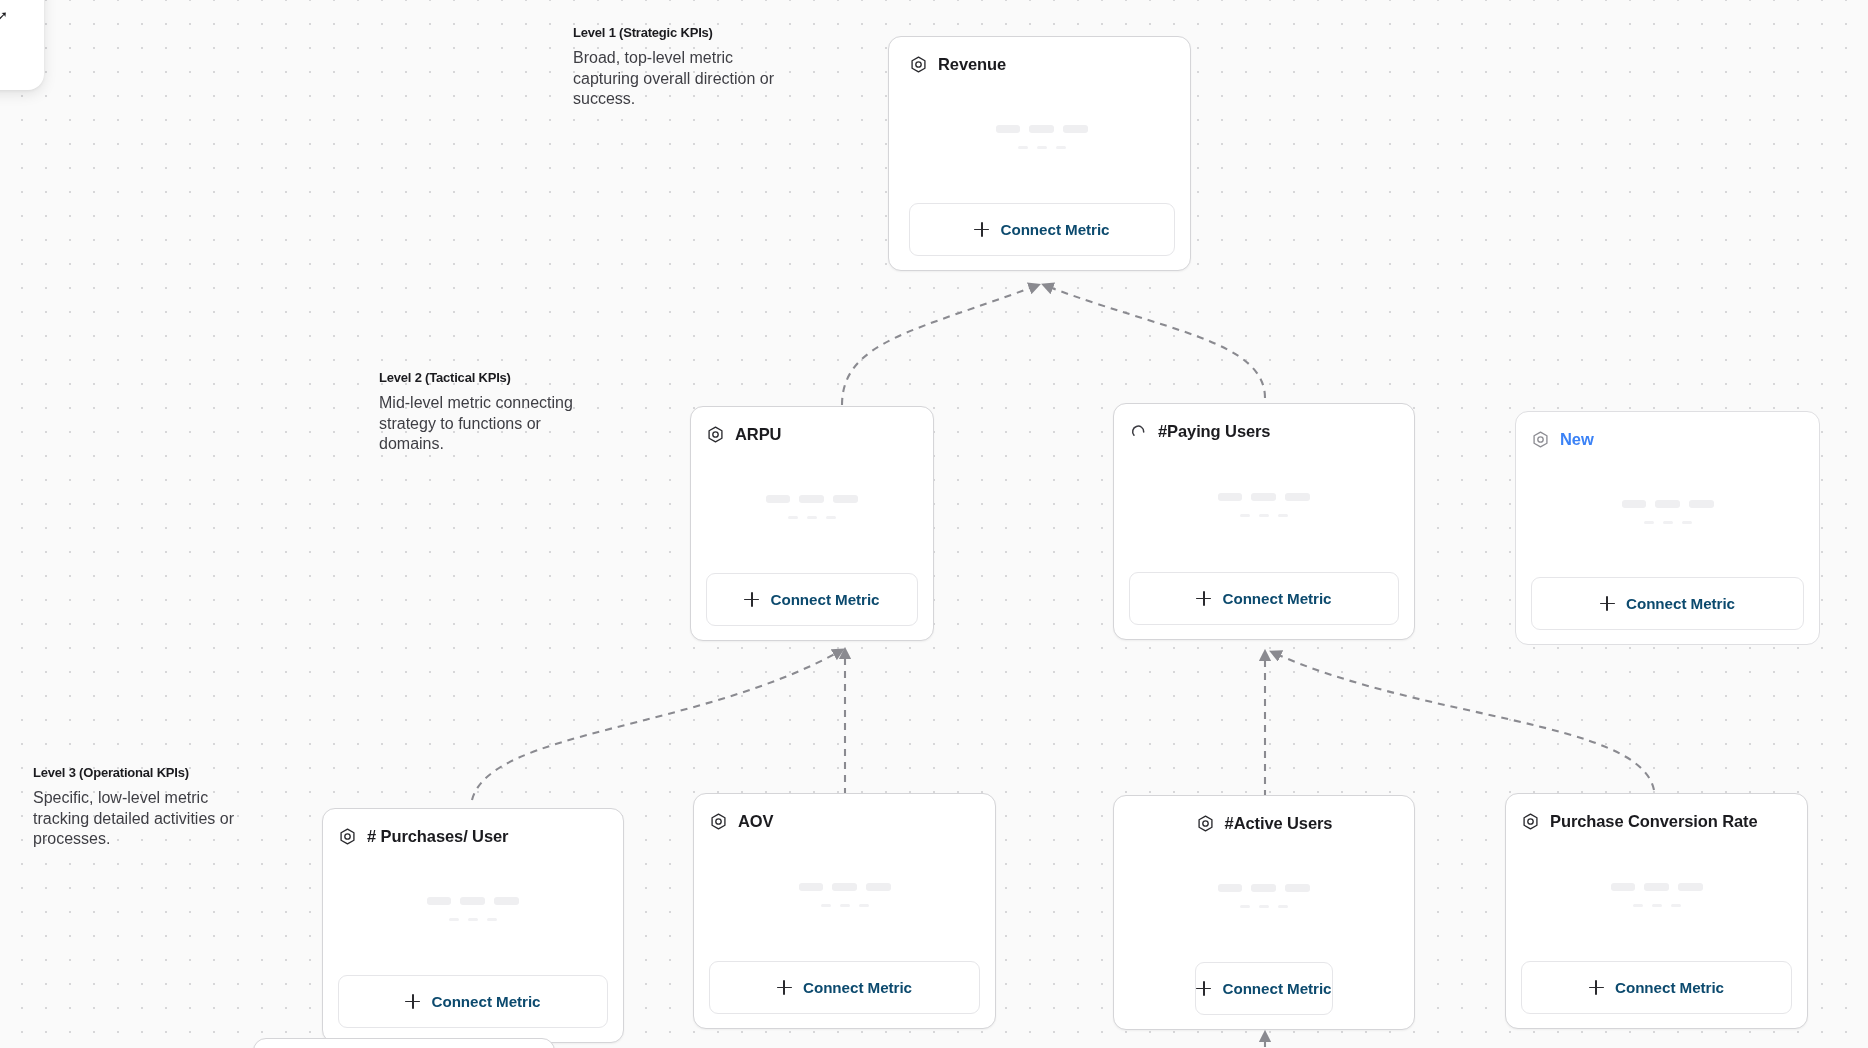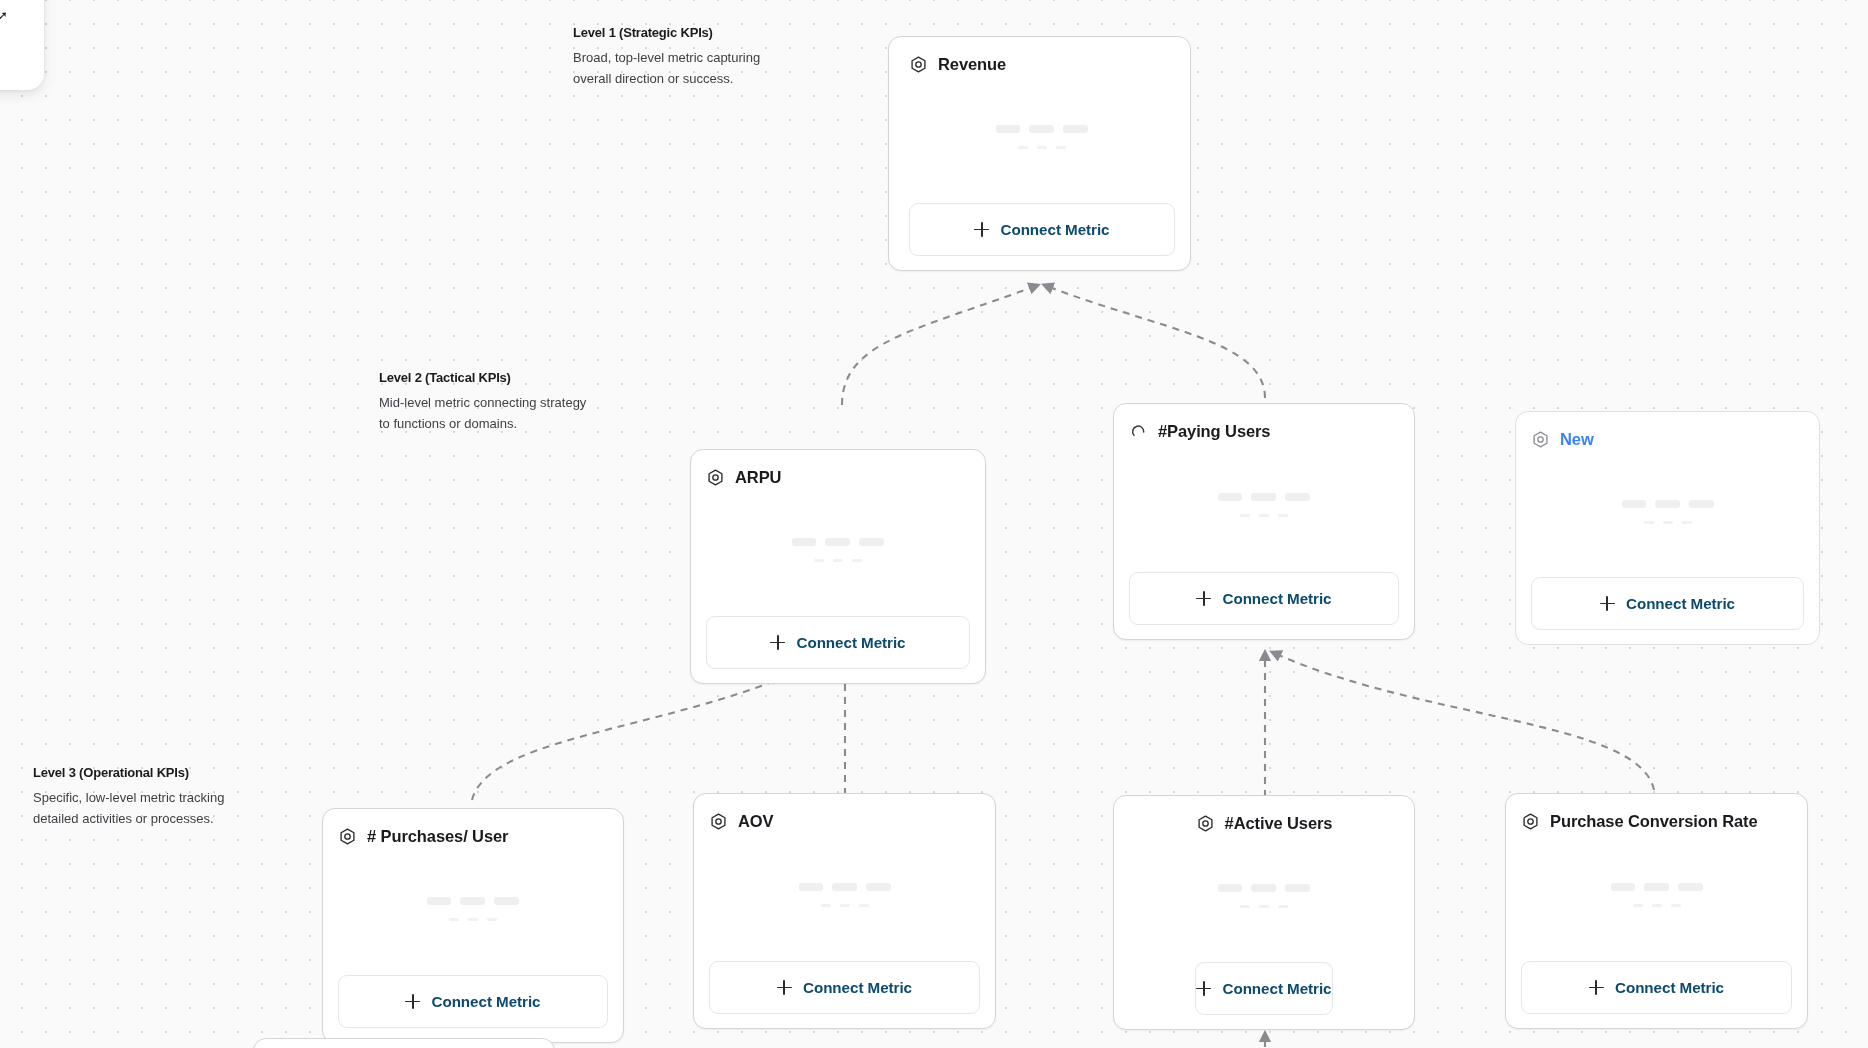--- a/index.html
+++ b/index.html
@@ -55,21 +55,21 @@
   }
   .level-title {
     font-size: 13px;
     font-weight: 700;
     color: #1b1b1f;
     letter-spacing: -0.2px;
     white-space: nowrap;
     margin: 0 0 8px 0;
   }
   .level-desc {
-    font-size: 13px;
+    font-size: 16px;
     line-height: 20.5px;
     color: #3e3e44;
     max-width: 215px;
     margin: 0;
   }
 
   
   #edges {
     position: absolute;
     left: 0; top: 0;
@@ -251,21 +251,21 @@
         <span class="skel w2"></span>
         <span class="skel w3"></span>
       </div>
     </div>
     <div class="connect-btn">
       <span class="plus-icon"></span>
       <span class="connect-label">Connect Metric</span>
     </div>
   </div>
 
-  <div class="card" style="left:690px; top:406px; width:296px; height:235px;margin-top:43px;">
+  <div class="card" style="left:690px; top:406px; width:244px; height:235px;">
     <div class="card-head">
       <svg class="card-icon" viewBox="0 0 24 24">
         <path d="M12 2.6 20.1 7.3 20.1 16.7 12 21.4 3.9 16.7 3.9 7.3 Z" fill="none" stroke="#2a2a2e" stroke-width="1.7" stroke-linejoin="round"></path>
         <circle cx="12" cy="12" r="3.4" fill="none" stroke="#2a2a2e" stroke-width="1.7"></circle>
       </svg>
       <span class="card-title">ARPU</span>
     </div>
     <div class="card-body">
       <div class="skel-row">
         <span class="skel w1"></span>

